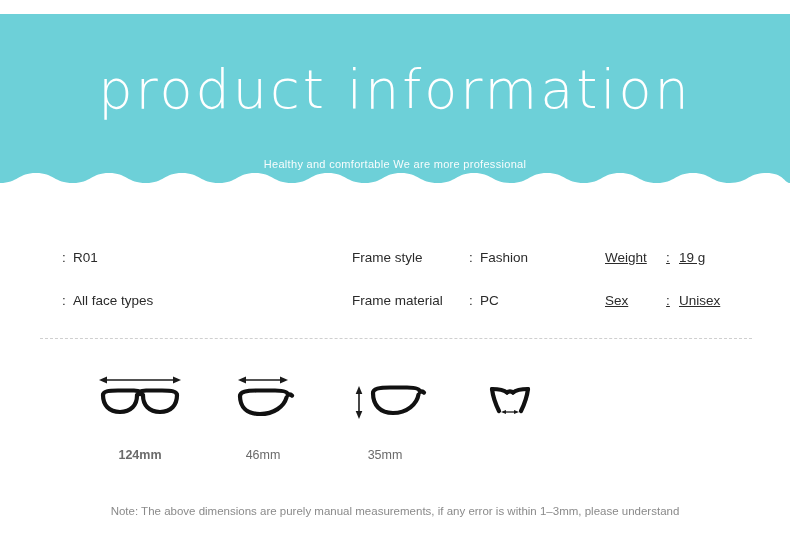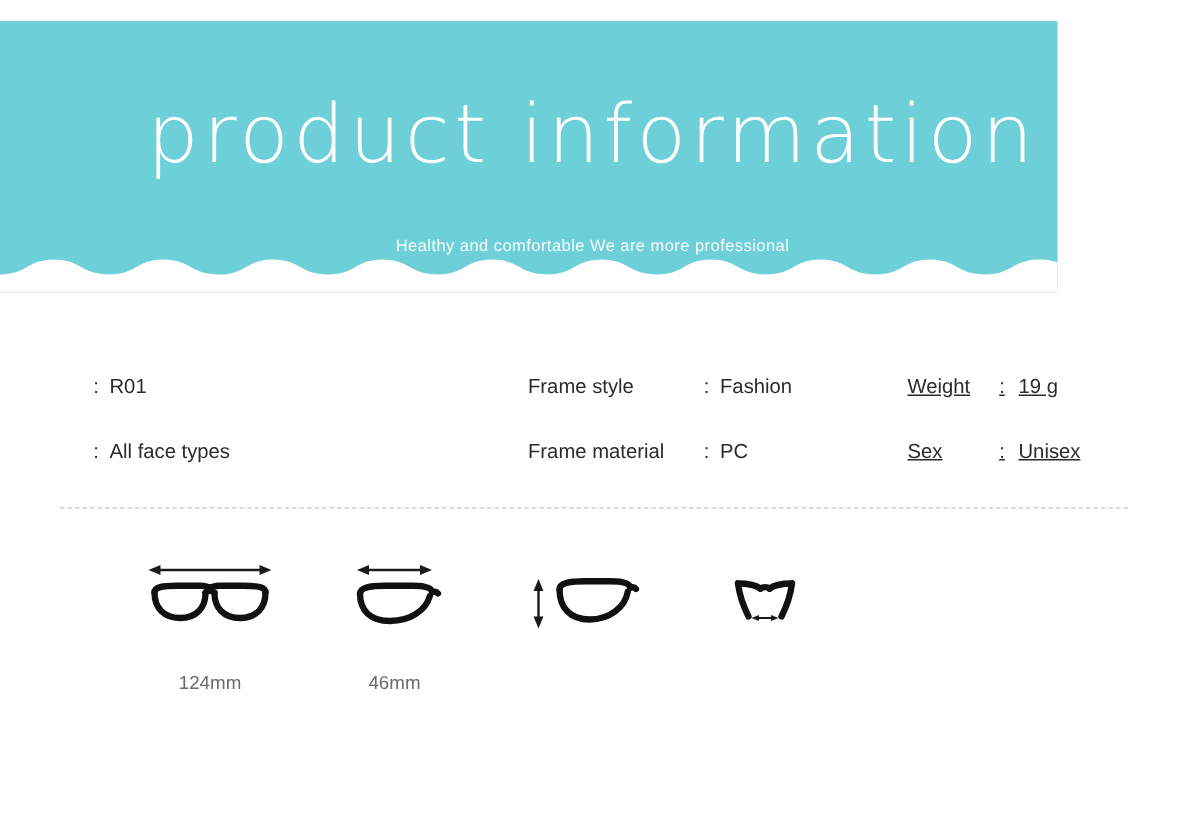--- a/index.html
+++ b/index.html
@@ -18,21 +18,21 @@
     width: 790px;
     height: 550px;
     background: #ffffff;
   }
 
   
   .header {
     position: absolute;
     left: 0;
     top: 14px;
-    width: 705px;
+    width: 790px;
     height: 181px;
     background: #6dd0d8;
     overflow: hidden;
   }
   .header-title {
     position: absolute;
     left: 0;
     top: 45px;
     width: 790px;
     text-align: center;
@@ -136,21 +136,21 @@
     top: 368px;
     width: 790px;
     height: 100px;
   }
   .dim-item {
     position: absolute;
     top: 0;
     width: 130px;
     height: 100px;
   }
-  .dim-item.i0 { left: 75px; }
+  .dim-item.i0 { left: 75px; font-weight: bold; }
   .dim-item.i1 { left: 198px; }
   .dim-item.i2 { left: 320px; }
   .dim-item.i3 { left: 445px; }
   .dim-item.i4 { left: 581px; }
 
   .dim-figure {
     position: absolute;
     left: 0;
     top: 0;
     width: 130px;
@@ -298,20 +298,21 @@
           </g>
           <polygon points="24,17 20.7,25 27.3,25" fill="#1a1a1a"></polygon>
           <polygon points="24,50 20.7,42 27.3,42" fill="#1a1a1a"></polygon>
           <g fill="none" stroke="#111111" stroke-width="4.2" stroke-linejoin="round" stroke-linecap="round">
             <path d="M38,24 C38,19.8 44,18.5 55,18.5 L72,18.5 C81,18.5 85,20 85,23
                      C86.5,22.2 88,22.4 89,23.6"></path>
             <path d="M38,24 C38,36 45,44 58,44 C72,44 82,35 83.5,25.5"></path>
           </g>
         </svg>
       </div>
+      <div class="dim-label">35mm</div>
     </div>
 
     <div class="dim-item i3">
       <div class="dim-figure">
         <svg width="100" height="60" viewBox="0 0 100 60">
           <g fill="none" stroke="#111111" stroke-width="4.2" stroke-linejoin="round" stroke-linecap="round">
             <path d="M32,20 C39,20 44,21 47,23.5"></path>
             <path d="M68,20 C61,20 56,21 53,23.5"></path>
             <path d="M47,23.5 C48.4,22.1 51.6,22.1 53,23.5"></path>
             <path d="M32,20 C33,28 36,36 39,42"></path>
@@ -322,14 +323,15 @@
           </g>
           <polygon points="41,43 46,41 46,45" fill="#1a1a1a"></polygon>
           <polygon points="59,43 54,41 54,45" fill="#1a1a1a"></polygon>
         </svg>
       </div>
     </div>
 
 
   </div>
 
+  <div class="footnote">Note: The above dimensions are purely manual measurements, if any error is within 1–3mm, please understand</div>
 
 </div>
 
 </body></html>

